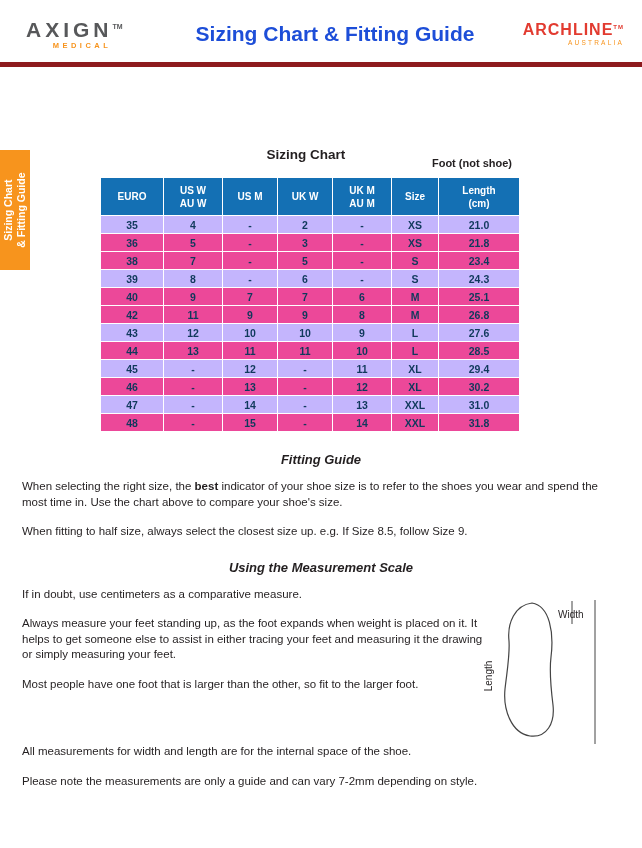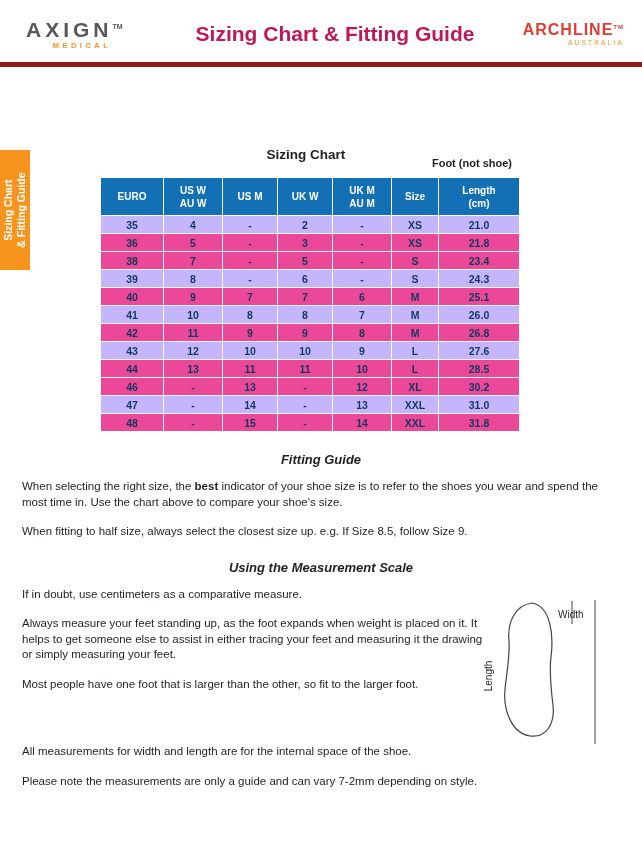--- a/index.html
+++ b/index.html
@@ -7,21 +7,21 @@
     width:642px; height:848px; background:#ffffff; position:relative;
     font-family:"Liberation Sans", sans-serif; color:#231f20; overflow:hidden;
   }
 
   
   .header { display:flex; align-items:center; height:62px; padding:6px 18px 0 26px; box-sizing:border-box; }
   .logo-axign { width:152px; }
   .axign-name { font-size:21px; font-weight:bold; color:#57585a; letter-spacing:4px; line-height:1; }
   .axign-tm { font-size:7px; vertical-align:super; letter-spacing:0; color:#57585a; }
   .axign-sub { font-size:7.5px; color:#f7941d; letter-spacing:3.5px; font-weight:bold; margin-top:1px; text-align:center; width:112px; }
-  .header-title { flex:1; text-align:center; color:#be185d; font-size:21px; font-weight:bold; }
+  .header-title { flex:1; text-align:center; color:#1d4ed8; font-size:21px; font-weight:bold; }
   .logo-archline { width:132px; text-align:right; }
   .arch-name { color:#e23b30; font-weight:bold; font-size:16px; letter-spacing:1px; line-height:1; }
   .arch-tm { font-size:6px; vertical-align:super; color:#e23b30; }
   .arch-sub { color:#f7941d; font-size:6.5px; letter-spacing:2.2px; margin-top:1px; }
   .rule { height:5px; background:#8e1b1e; }
 
   
   .side-tab {
     position:absolute; left:0; top:150; width:30px; height:120px; background:#f7941d;
     display:flex; align-items:center; justify-content:center; top:150px;
@@ -154,29 +154,20 @@
         </tr>
         <tr class="odd">
           <td>40</td>
           <td>9</td>
           <td>7</td>
           <td>7</td>
           <td>6</td>
           <td>M</td>
           <td>25.1</td>
         </tr>
-        <tr class="even">
-          <td>41</td>
-          <td>10</td>
-          <td>8</td>
-          <td>8</td>
-          <td>7</td>
-          <td>M</td>
-          <td>26.0</td>
-        </tr>
         <tr class="odd">
           <td>42</td>
           <td>11</td>
           <td>9</td>
           <td>9</td>
           <td>8</td>
           <td>M</td>
           <td>26.8</td>
         </tr>
         <tr class="even">
@@ -189,20 +180,29 @@
           <td>27.6</td>
         </tr>
         <tr class="odd">
           <td>44</td>
           <td>13</td>
           <td>11</td>
           <td>11</td>
           <td>10</td>
           <td>L</td>
           <td>28.5</td>
+        </tr>
+        <tr class="even">
+          <td>45</td>
+          <td>-</td>
+          <td>12</td>
+          <td>-</td>
+          <td>11</td>
+          <td>XL</td>
+          <td>29.4</td>
         </tr>
         <tr class="odd">
           <td>46</td>
           <td>-</td>
           <td>13</td>
           <td>-</td>
           <td>12</td>
           <td>XL</td>
           <td>30.2</td>
         </tr>

